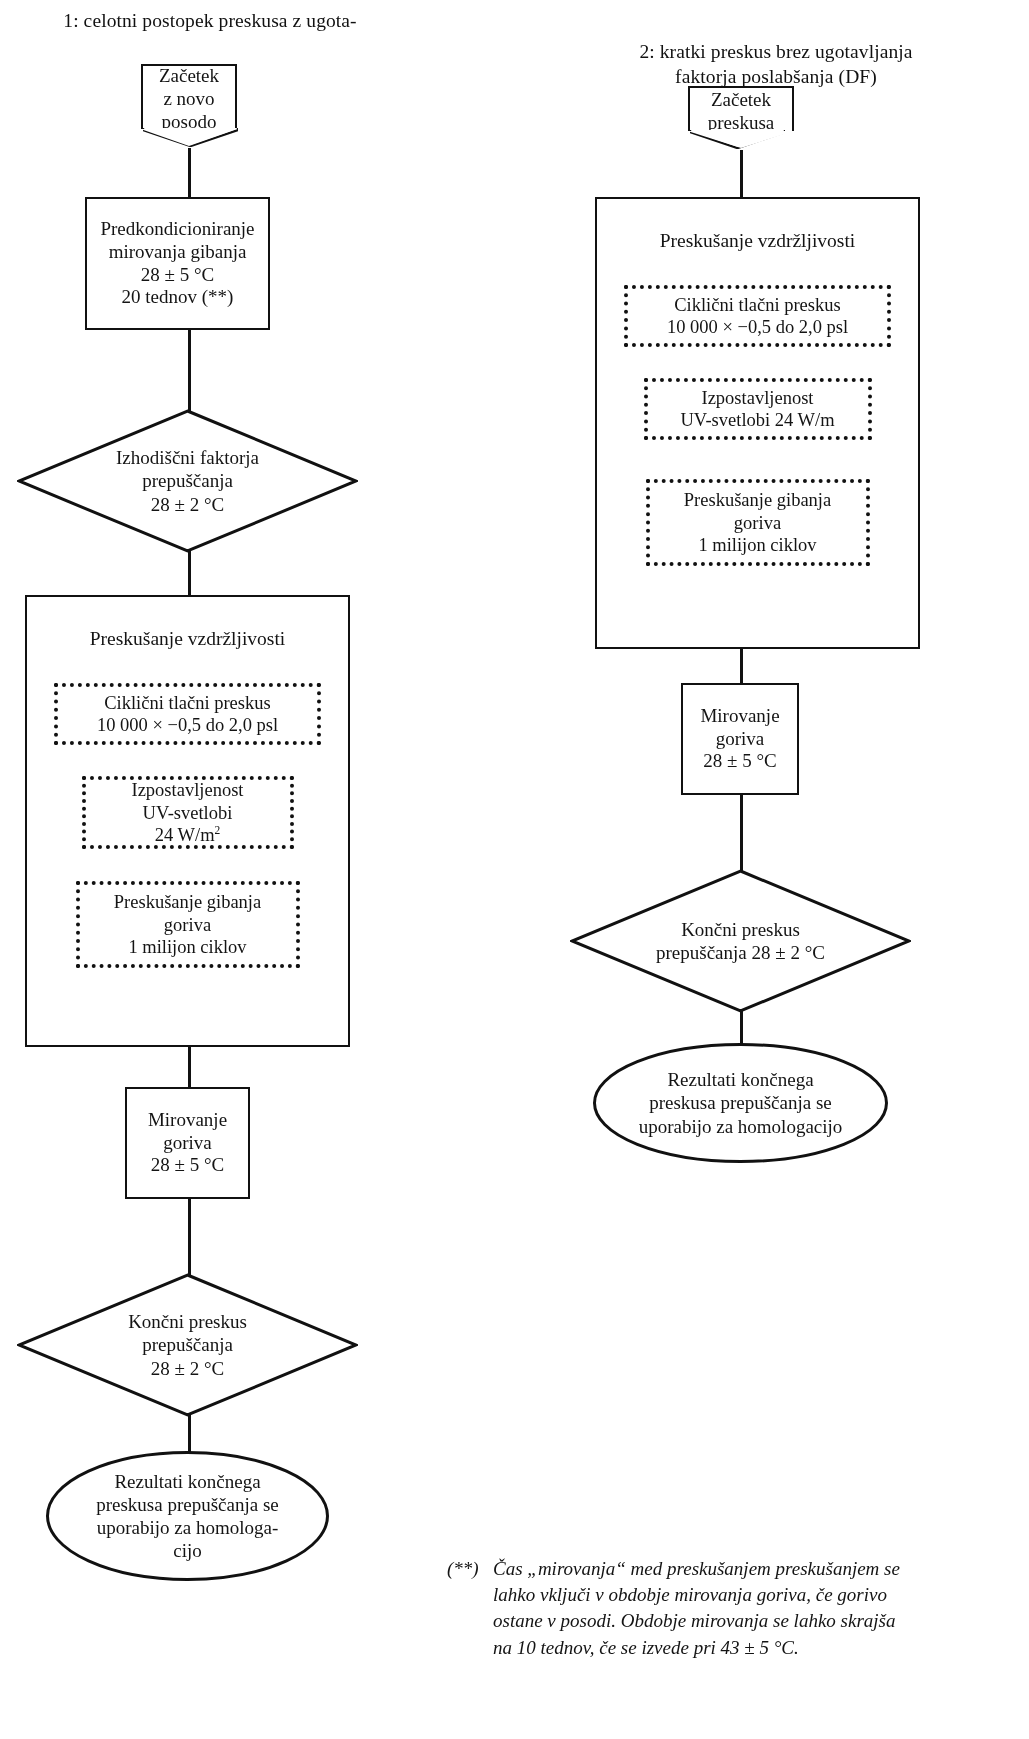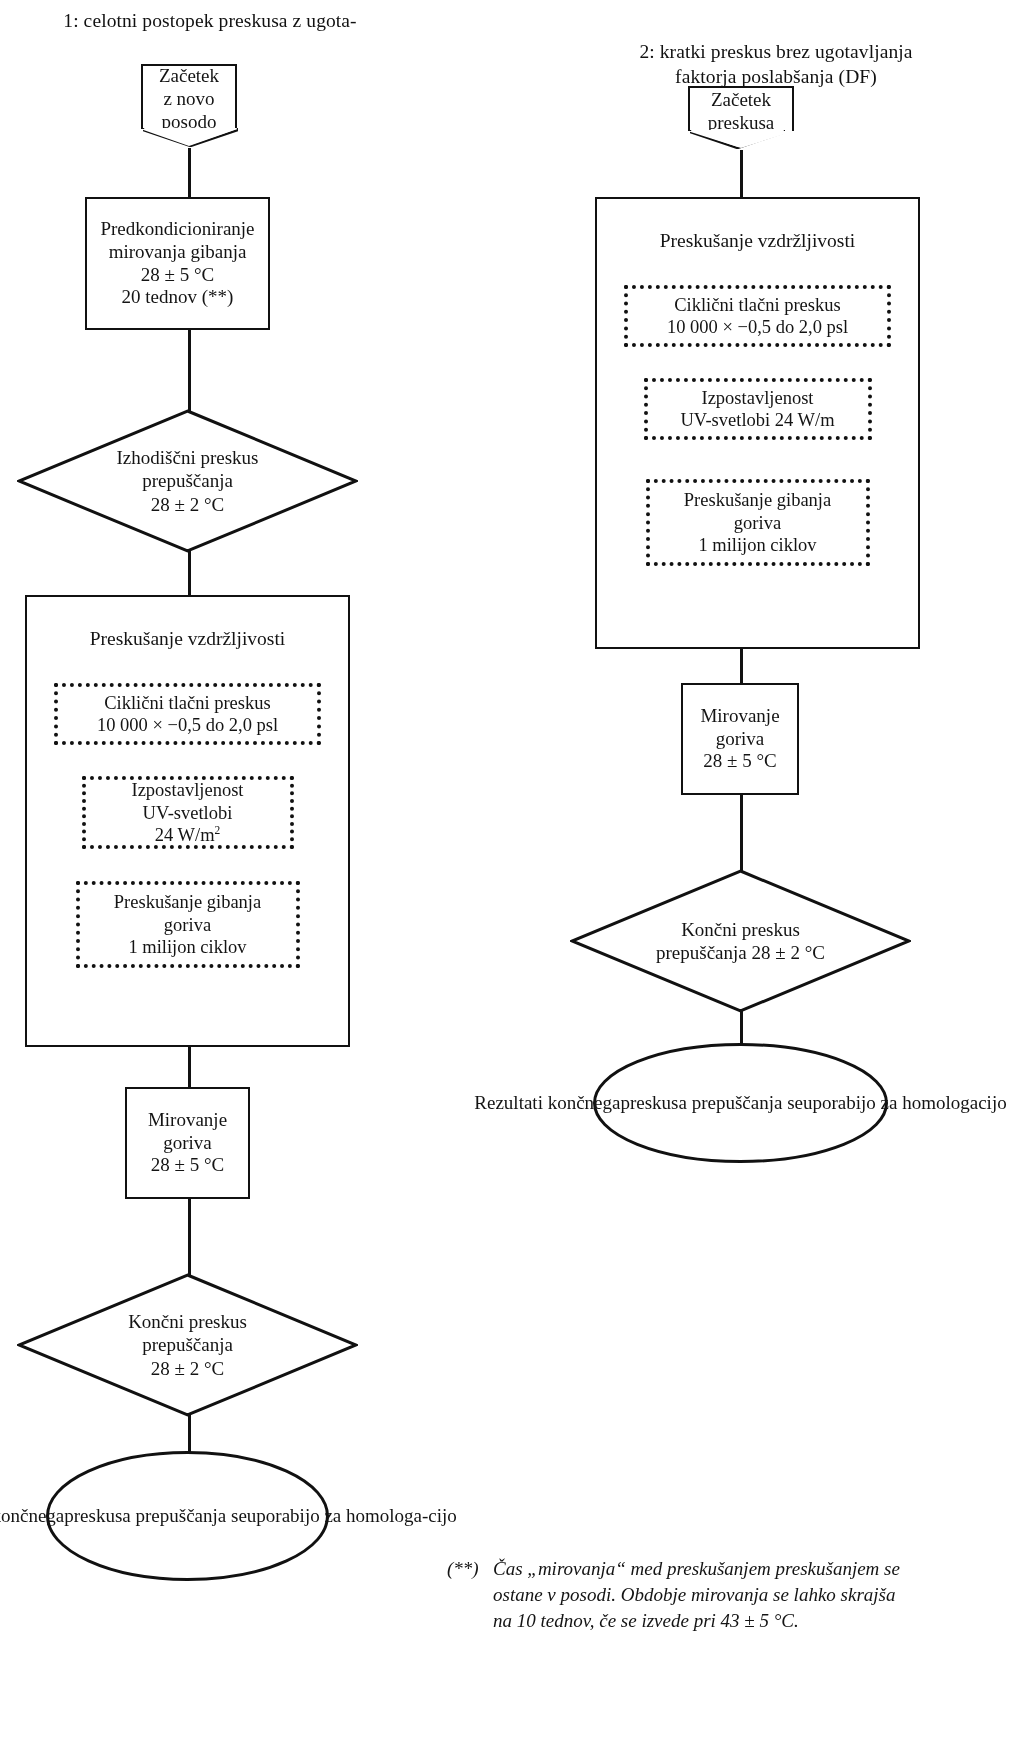--- a/index.html
+++ b/index.html
@@ -131,21 +131,21 @@
   }
   .ellipse-wrap svg {
     position: absolute;
     inset: 0;
     display: block;
   }
   .ellipse-text {
     position: absolute;
     inset: 0;
     display: flex;
-    flex-direction: row;
+    flex-direction: column;
     align-items: center;
     justify-content: center;
     text-align: center;
     font-size: 19px;
     line-height: 1.22;
   }
 
   
   .conn {
     position: absolute;
@@ -206,21 +206,21 @@
     <span class="line">20 tednov (**)</span>
   </div>
 
   <div class="conn" style="left:187.5px; top:329px; height:82px;"></div>
 
   <div class="diamond-wrap" style="left:17px; top:409px; width:341px; height:144px;">
     <svg viewBox="0 0 341 144" preserveAspectRatio="none">
       <polygon points="170.5,2 339,72 170.5,142 2,72" fill="#fff" stroke="#111" stroke-width="3" stroke-linejoin="miter" vector-effect="non-scaling-stroke"></polygon>
     </svg>
     <div class="diamond-text">
-      <span class="line">Izhodiščni preskus</span>
+      <span class="line">Izhodiščni faktorja</span>
       <span class="line">prepuščanja</span>
       <span class="line">28 ± 2 °C</span>
     </div>
   </div>
 
   <div class="conn" style="left:187.5px; top:549px; height:48px;"></div>
 
   <div class="node container-box" style="left:25px; top:595px; width:325px; height:452px; padding-top:30px;">
     <div class="container-title">Preskušanje vzdržljivosti</div>
 
@@ -337,18 +337,19 @@
       <span class="line">Rezultati končnega</span>
       <span class="line">preskusa prepuščanja se</span>
       <span class="line">uporabijo za homologacijo</span>
     </div>
   </div>
 
   <div class="footnote" style="left:447px; top:1556px; width:480px;">
     <span class="fn-mark">(**)</span>
     <span class="fn-body">
       <span class="line">Čas „mirovanja“ med preskušanjem preskušanjem se</span>
+      <span class="line">lahko vključi v obdobje mirovanja goriva, če gorivo</span>
       <span class="line">ostane v posodi. Obdobje mirovanja se lahko skrajša</span>
       <span class="line">na 10 tednov, če se izvede pri 43 ± 5 °C.</span>
     </span>
   </div>
 
 </div>
 
 </body></html>

